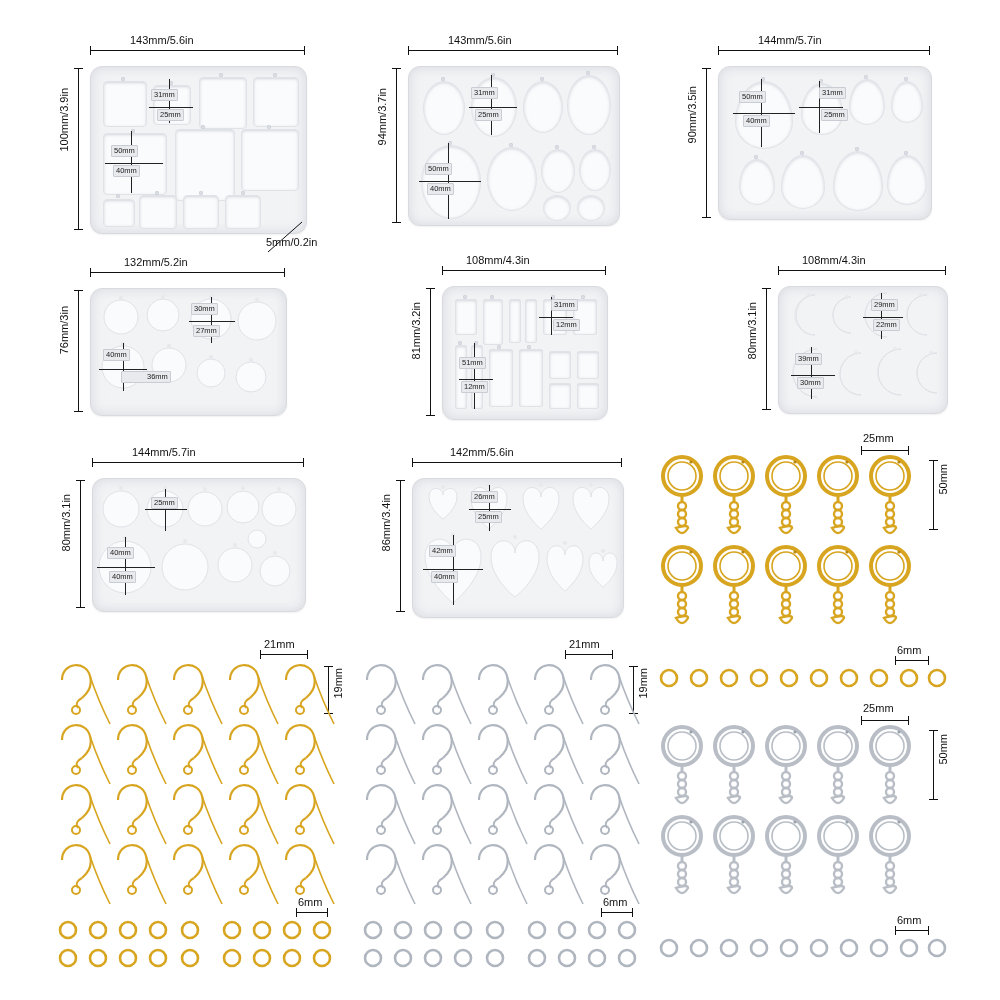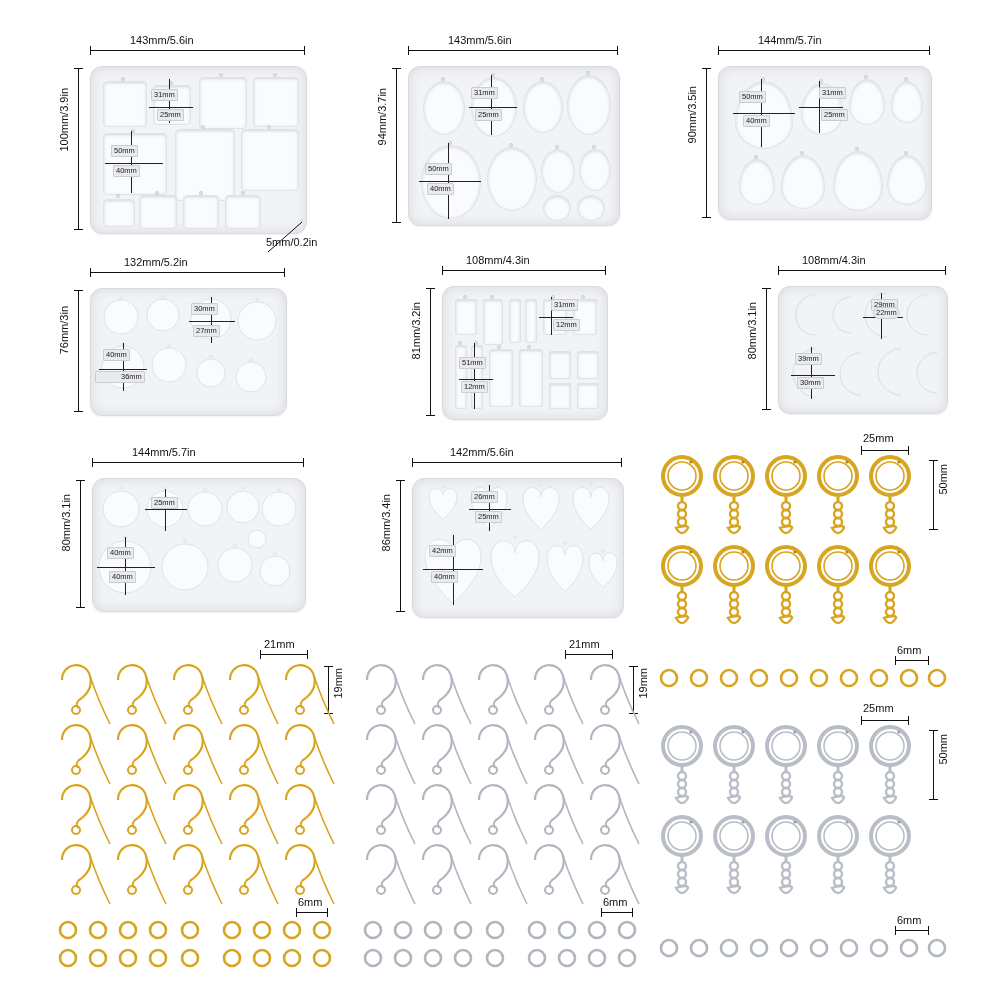--- a/index.html
+++ b/index.html
@@ -182,21 +182,21 @@
             <circle cx="160" cy="71" r="2.2"></circle>
         </g>
       </svg>
       <div class="tick tickv" style="left:120px;top:8px;height:46px;"></div>
       <div class="tick tickh" style="left:98px;top:32px;width:46px;"></div>
       <div class="mtag" style="left:100px;top:14px;">30mm</div>
       <div class="mtag" style="left:102px;top:36px;">27mm</div>
       <div class="tick tickv" style="left:32px;top:54px;height:48px;"></div>
       <div class="tick tickh" style="left:8px;top:80px;width:48px;"></div>
       <div class="mtag" style="left:12px;top:60px;">40mm</div>
-      <div class="mtag" style="left:4px;top:82px;padding-left:25px;">36mm</div>
+      <div class="mtag" style="left:30px;top:82px;padding-left:25px;">36mm</div>
     </div>
   </div>
 
   <div class="abs" style="left:420px;top:258px;width:200px;height:170px;">
     <div class="hrule" style="left:22px;top:12px;width:164px;"></div>
     <div class="lbl abs" style="left:46px;top:-4px;">108mm/4.3in</div>
     <div class="vrule" style="left:10px;top:30px;height:128px;"></div>
     <div class="lbl vert abs" style="left:-10px;top:44px;">81mm/3.2in</div>
 
     <div class="mold" style="left:22px;top:28px;width:164px;height:132px;">
@@ -258,21 +258,21 @@
             <circle cx="142" cy="8" r="2"></circle>
           <circle cx="32" cy="62" r="2"></circle>
             <circle cx="77" cy="66" r="2"></circle>
           <circle cx="116" cy="62" r="2"></circle>
             <circle cx="152" cy="66" r="2"></circle>
         </g>
       </svg>
       <div class="tick tickv" style="left:102px;top:6px;height:46px;"></div>
       <div class="tick tickh" style="left:84px;top:30px;width:40px;"></div>
       <div class="mtag" style="left:92px;top:12px;">29mm</div>
-      <div class="mtag" style="left:94px;top:20px;border-radius:6px;">22mm</div>
+      <div class="mtag" style="left:94px;top:32px;">22mm</div>
       <div class="tick tickv" style="left:32px;top:60px;height:52px;"></div>
       <div class="tick tickh" style="left:12px;top:88px;width:44px;"></div>
       <div class="mtag" style="left:16px;top:66px;">39mm</div>
       <div class="mtag" style="left:18px;top:90px;">30mm</div>
     </div>
   </div>
 
   <div class="abs" style="left:70px;top:450px;width:250px;height:170px;">
     <div class="hrule" style="left:22px;top:12px;width:212px;"></div>
     <div class="lbl abs" style="left:62px;top:-4px;">144mm/5.7in</div>

